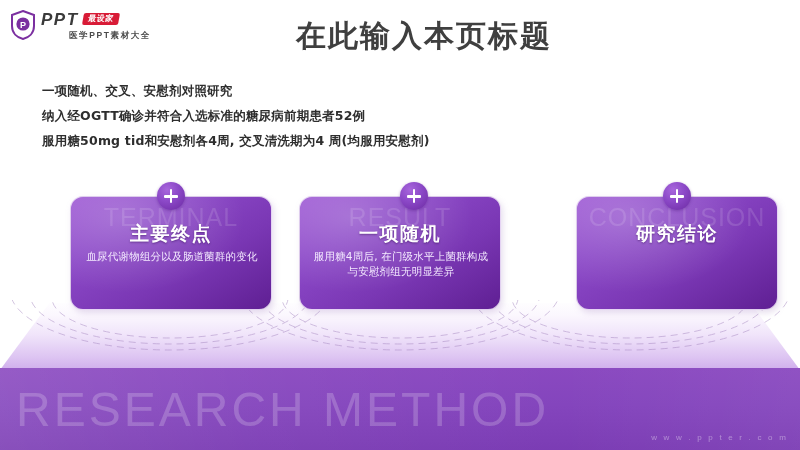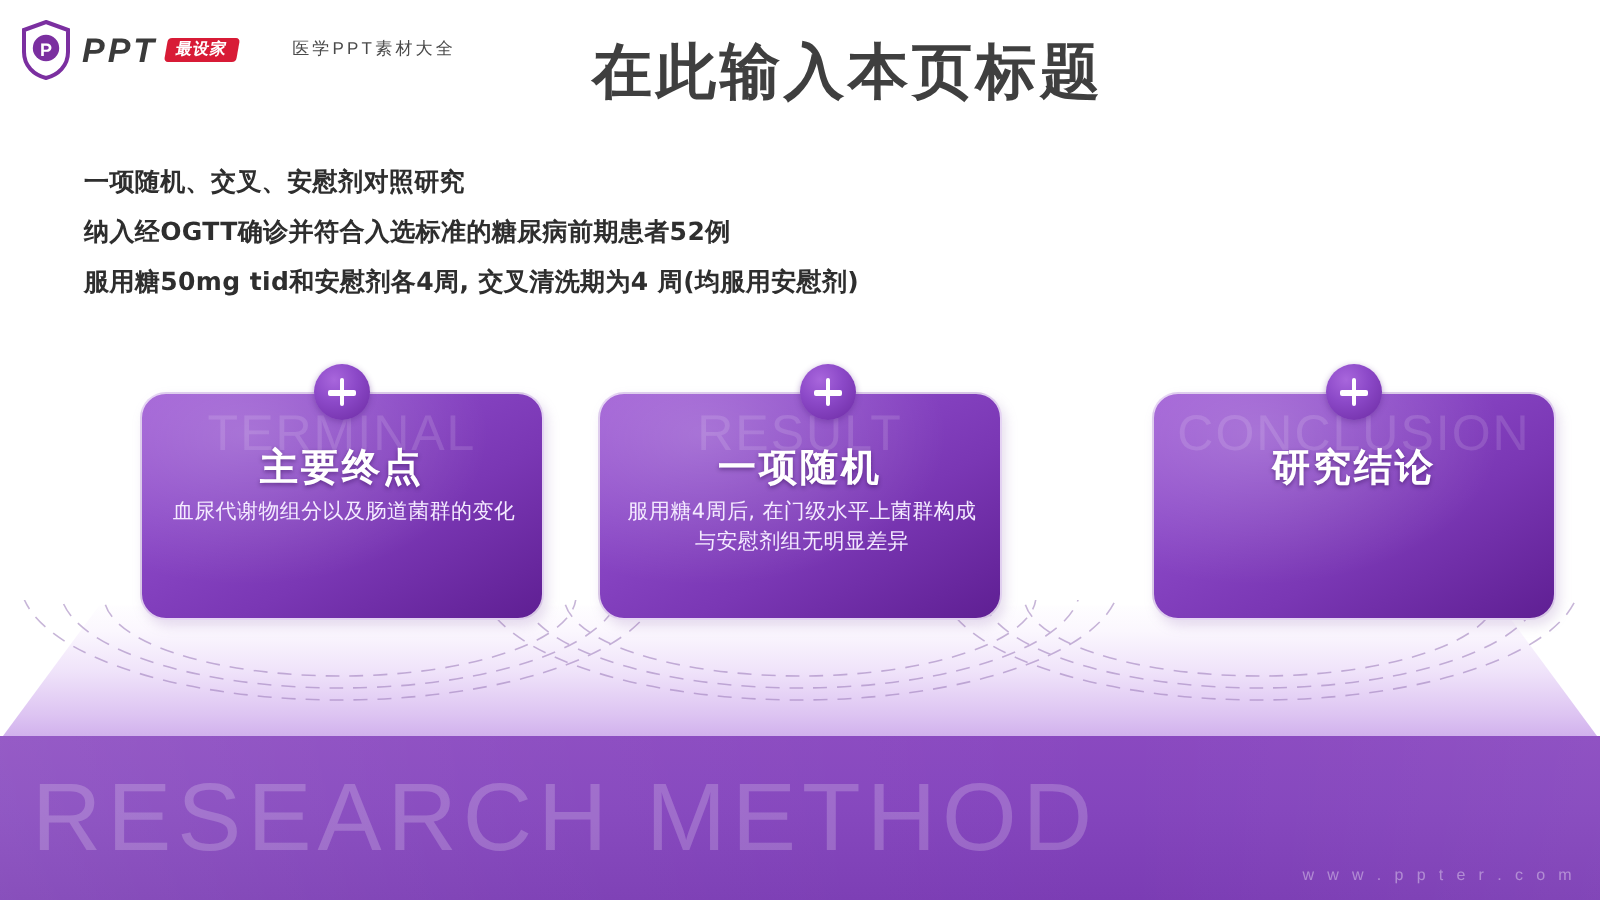--- a/index.html
+++ b/index.html
@@ -31,21 +31,21 @@
   }
   #shield {
     position: relative;
     width: 26px;
     height: 30px;
     flex: 0 0 auto;
   }
   #shield svg { display: block; }
   #logo-text {
     display: flex;
-    flex-direction: row;
+    flex-direction: column;
     justify-content: center;
     line-height: 1;
   }
   #logo-row1 {
     display: flex;
     align-items: center;
     gap: 4px;
   }
   #ppt-word {
     font-size: 17px;
@@ -64,21 +64,21 @@
     border-radius: 2px;
     letter-spacing: 0.5px;
     transform: skewX(-10deg);
     white-space: nowrap;
   }
   #logo-sub {
     margin-top: 3px;
     font-size: 8.5px;
     letter-spacing: 1.6px;
     color: #4a4a4a;
-    font-weight: normal;
+    font-weight: bold;
     white-space: nowrap;
     padding-left: 28px;
   }
 
   
   #page-title {
     position: absolute;
     left: 0;
     top: 16px;
     width: 800px;

